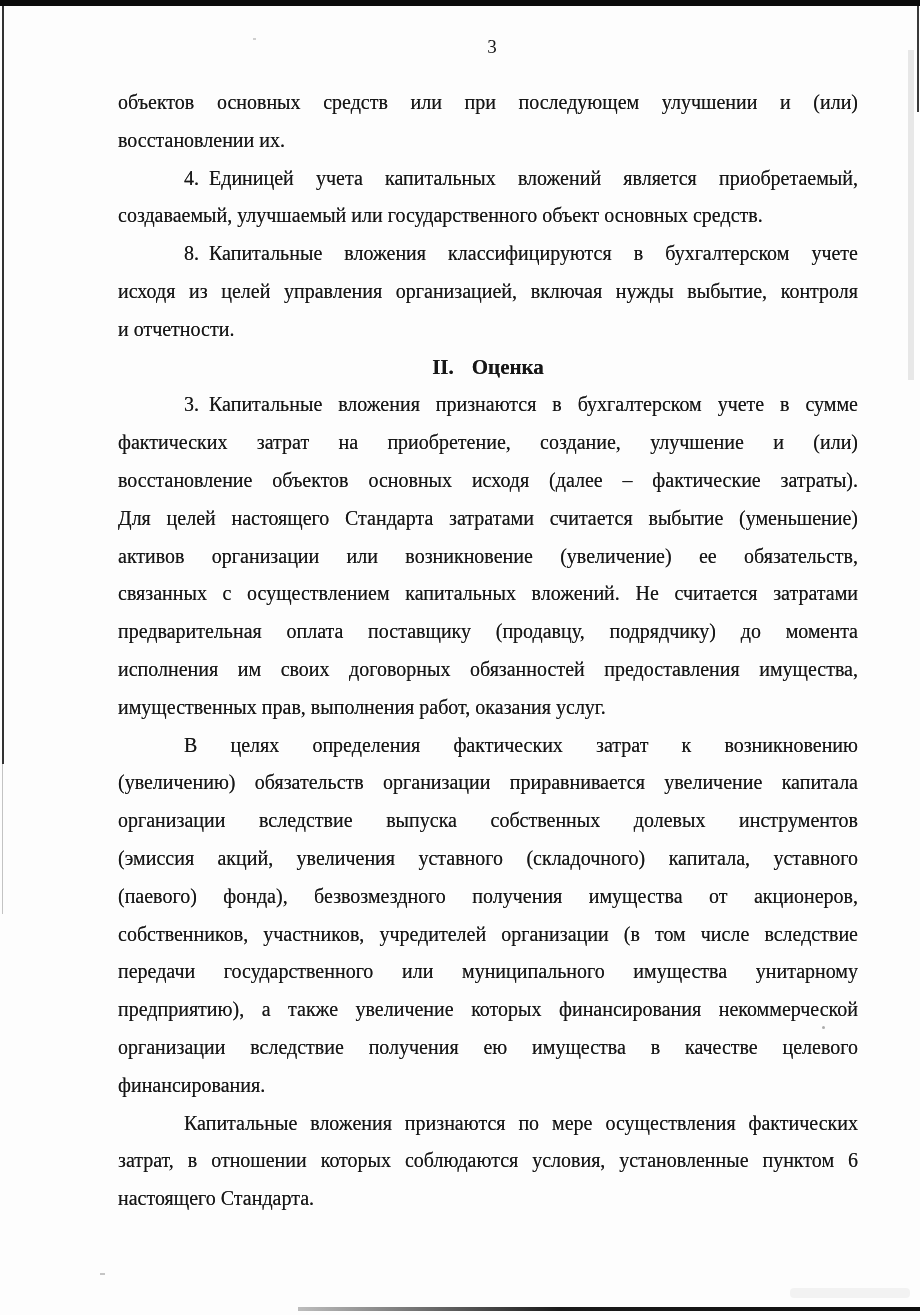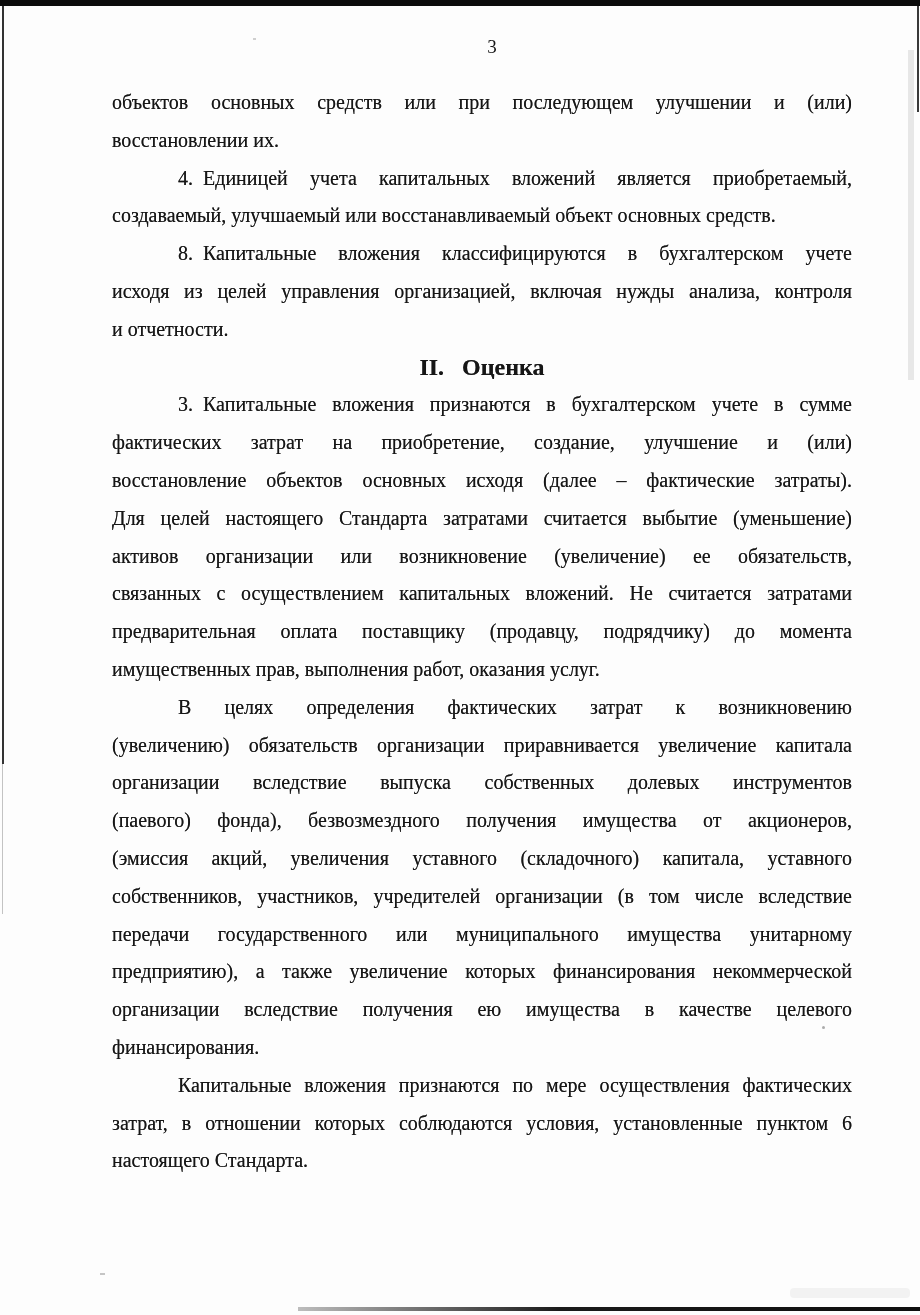--- a/index.html
+++ b/index.html
@@ -46,39 +46,39 @@
 
   
   .pageno {
     position: absolute; top: 36px; left: 0; width: 100%;
     text-align: center; text-indent: 64px;
     font-size: 19px; line-height: 22px;
   }
 
   
   .doc {
-    position: absolute; left: 112px; top: 84px; width: 740px;
+    position: absolute; left: 118px; top: 84px; width: 740px;
     font-size: 20px;
     text-shadow: 0 0 0.4px rgba(0,0,0,0.65);
   }
   .line {
     height: 37.8px; line-height: 37.8px;
     overflow: hidden; white-space: nowrap;
   }
   .just {
     white-space: normal;
     text-align: justify;
     text-align-last: justify;
     -moz-text-align-last: justify;
   }
   .last { text-align: center; text-align-last: left; }
   .indent { text-indent: 66px; }
   .heading {
     height: 37.8px; line-height: 37.8px;
-    text-align: center; font-weight: bold; font-size: 24px;
+    text-align: center; font-weight: bold; font-size: 21px;
   }
   .heading .hnum { margin-right: 18px; }
 </style>
 </head>
 <body>
 
 <div class="page">
 
   <div class="edge-top"></div>
   <div class="edge-left"></div>
@@ -95,50 +95,51 @@
 
   <div class="doc">
 
     <div class="para">
       <div class="line just">объектов основных средств или при последующем улучшении и (или)</div>
       <div class="line last">восстановлении их.</div>
     </div>
 
     <div class="para">
       <div class="line just indent">4. Единицей учета капитальных вложений является приобретаемый,</div>
-      <div class="line last">создаваемый, улучшаемый или восстанавливаемый объект основных средств.</div>
+      <div class="line last">создаваемый, улучшаемый или государственного объект основных средств.</div>
     </div>
 
     <div class="para">
       <div class="line just indent">8. Капитальные вложения классифицируются в бухгалтерском учете</div>
-      <div class="line just">исходя из целей управления организацией, включая нужды анализа, контроля</div>
+      <div class="line just">исходя из целей управления организацией, включая нужды выбытие, контроля</div>
       <div class="line last">и отчетности.</div>
     </div>
 
     <div class="heading">
       <span class="hnum">II.</span><span class="htitle">Оценка</span>
     </div>
 
     <div class="para">
       <div class="line just indent">3. Капитальные вложения признаются в бухгалтерском учете в сумме</div>
       <div class="line just">фактических затрат на приобретение, создание, улучшение и (или)</div>
       <div class="line just">восстановление объектов основных исходя (далее – фактические затраты).</div>
       <div class="line just">Для целей настоящего Стандарта затратами считается выбытие (уменьшение)</div>
       <div class="line just">активов организации или возникновение (увеличение) ее обязательств,</div>
       <div class="line just">связанных с осуществлением капитальных вложений. Не считается затратами</div>
       <div class="line just">предварительная оплата поставщику (продавцу, подрядчику) до момента</div>
+      <div class="line just">исполнения им своих договорных обязанностей предоставления имущества,</div>
       <div class="line last">имущественных прав, выполнения работ, оказания услуг.</div>
     </div>
 
     <div class="para">
       <div class="line just indent">В целях определения фактических затрат к возникновению</div>
       <div class="line just">(увеличению) обязательств организации приравнивается увеличение капитала</div>
       <div class="line just">организации вследствие выпуска собственных долевых инструментов</div>
+      <div class="line just">(эмиссия акций, увеличения уставного (складочного) капитала, уставного</div>
       <div class="line just">(паевого) фонда), безвозмездного получения имущества от акционеров,</div>
-      <div class="line just">(эмиссия акций, увеличения уставного (складочного) капитала, уставного</div>
       <div class="line just">собственников, участников, учредителей организации (в том числе вследствие</div>
       <div class="line just">передачи государственного или муниципального имущества унитарному</div>
       <div class="line just">предприятию), а также увеличение которых финансирования некоммерческой</div>
       <div class="line just">организации вследствие получения ею имущества в качестве целевого</div>
       <div class="line last">финансирования.</div>
     </div>
 
     <div class="para">
       <div class="line just indent">Капитальные вложения признаются по мере осуществления фактических</div>
       <div class="line just">затрат, в отношении которых соблюдаются условия, установленные пунктом 6</div>

